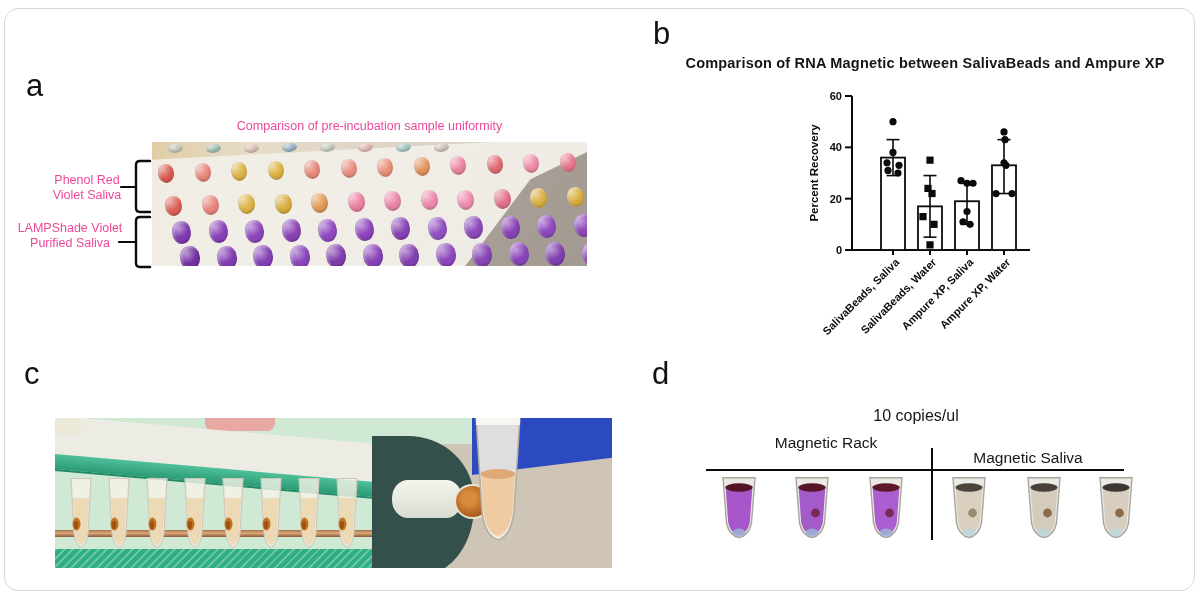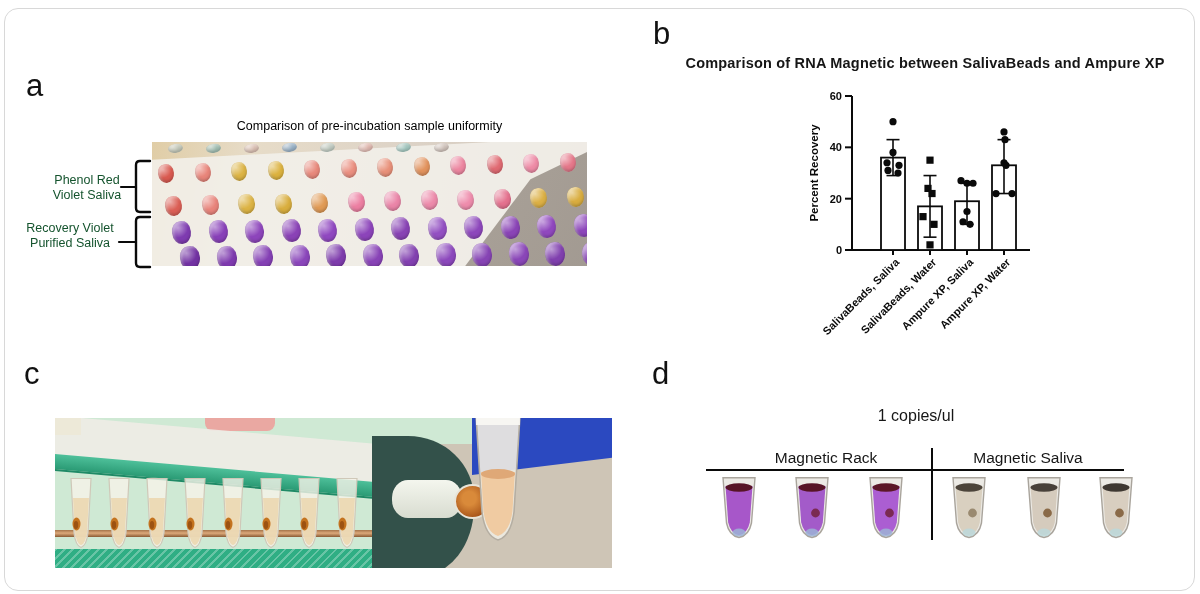--- a/index.html
+++ b/index.html
@@ -1,22 +1,22 @@
 <!DOCTYPE html>
 <html><head>
 <meta charset="utf-8">
 <style>
   html,body{margin:0;padding:0;background:#ffffff;}
   body{width:1200px;height:594px;position:relative;overflow:hidden;
        font-family:"Liberation Sans",sans-serif;color:#111;}
   .abs{position:absolute;}
   .frame{left:4px;top:8px;width:1189px;height:581px;border:1.5px solid #d8d8d8;border-radius:14px;}
   .panel-letter{font-size:31px;color:#111;line-height:1;}
-  .small-title{font-size:12.5px;color:#000000;text-align:center;}
-  .bracket-label{font-size:12.5px;color:#14532d;text-align:center;line-height:1.2;}
+  .small-title{font-size:12.5px;color:#ec4899;text-align:center;}
+  .bracket-label{font-size:12.5px;color:#ec4899;text-align:center;line-height:1.2;}
   .chart-title{font-size:14.5px;font-weight:bold;color:#161616;text-align:center;letter-spacing:.2px;}
   .d-title{font-size:16px;color:#161616;text-align:center;}
   .d-group{font-size:15.5px;color:#161616;text-align:center;}
   .hline{background:#0a0a0a;}
   .vline{background:#0a0a0a;}
 
   
   .photo-a{left:152px;top:142px;width:435px;height:124px;overflow:hidden;
     background:linear-gradient(100deg,#e0cda6 0%,#e7dcc8 22%,#ddd3c7 55%,#cfc5ba 100%);}
   .photo-a .plate{position:absolute;left:-24px;top:6px;width:500px;height:135px;
@@ -61,21 +61,21 @@
 <div class="abs frame"></div>
 
 <div class="abs panel-letter" style="left:26px;top:70px;">a</div>
 <div class="abs small-title" style="left:152px;top:119px;width:435px;">Comparison of pre-incubation sample uniformity</div>
 
 <div class="abs bracket-label" style="left:42px;top:173px;width:90px;">
   <div>Phenol Red</div>
   <div>Violet Saliva</div>
 </div>
 <div class="abs bracket-label" style="left:16px;top:221px;width:108px;">
-  <div>Recovery Violet</div>
+  <div>LAMPShade Violet</div>
   <div>Purified Saliva</div>
 </div>
 
 <svg class="abs" style="left:0;top:0;width:1200px;height:594px;pointer-events:none;">
   <path d="M150,161 L140,161 Q136,161 136,165 L136,208 Q136,212 140,212 L150,212" fill="none" stroke="#0a0a0a" stroke-width="2.4" stroke-linecap="round"></path>
   <path d="M136,187 L121,187" fill="none" stroke="#0a0a0a" stroke-width="2.2" stroke-linecap="round"></path>
   <path d="M150,217 L140,217 Q136,217 136,221 L136,263 Q136,267 140,267 L150,267" fill="none" stroke="#0a0a0a" stroke-width="2.4" stroke-linecap="round"></path>
   <path d="M136,242 L119,242" fill="none" stroke="#0a0a0a" stroke-width="2.2" stroke-linecap="round"></path>
 </svg>
 
@@ -272,22 +272,22 @@
   <div class="stick-tip"></div>
   <svg style="position:absolute;left:98px;top:-4px;width:56px;height:132px;" viewBox="0 0 56 132">
     <path d="M6,1 L50,1 L44,98 Q41,122 28,126 Q15,122 12,98 Z" fill="rgba(238,234,226,.92)" stroke="#b5aea2" stroke-width="1.6"></path>
     <path d="M11,58 L45,58 L42.5,97 Q40,118 28,122 Q16,118 13.5,97 Z" fill="#f0cba2"></path>
     <ellipse cx="28" cy="60" rx="17" ry="5" fill="#dfa877"></ellipse>
     <rect x="6" y="1" width="44" height="10" fill="rgba(250,248,244,.9)"></rect>
   </svg>
 </div>
 
 <div class="abs panel-letter" style="left:652px;top:358px;">d</div>
-<div class="abs d-title" style="left:840px;top:407px;width:152px;">1 copies/ul</div>
-<div class="abs d-group" style="left:756px;top:449px;width:140px;">Magnetic Rack</div>
+<div class="abs d-title" style="left:840px;top:407px;width:152px;">10 copies/ul</div>
+<div class="abs d-group" style="left:756px;top:434px;width:140px;">Magnetic Rack</div>
 <div class="abs d-group" style="left:958px;top:449px;width:140px;">Magnetic Saliva</div>
 <div class="abs hline" style="left:706px;top:469px;width:418px;height:2.2px;"></div>
 <div class="abs vline" style="left:931px;top:448px;width:2.4px;height:92px;"></div>
 <svg id="pd-tubes" class="abs" style="left:700px;top:474px;width:440px;height:72px;" viewBox="700 474 440 72">
     <g transform="translate(716,477)">
       <path d="M7,0.8 L39,0.8 L35.5,46 Q33,58.5 23,60.5 Q13,58.5 10.5,46 Z" fill="#eceae5" stroke="#a9a49c" stroke-width="1.4"></path>
       <path d="M9.5,9 L36.5,9 L33.8,45.5 Q31.5,56.5 23,58.3 Q14.5,56.5 12.2,45.5 Z" fill="#a757c9"></path>
       <ellipse cx="23" cy="10.5" rx="13.5" ry="4.2" fill="#571426"></ellipse>
       <ellipse cx="23" cy="55.5" rx="6.5" ry="4" fill="#9cb4d6" fill-opacity=".85"></ellipse>
     </g>

